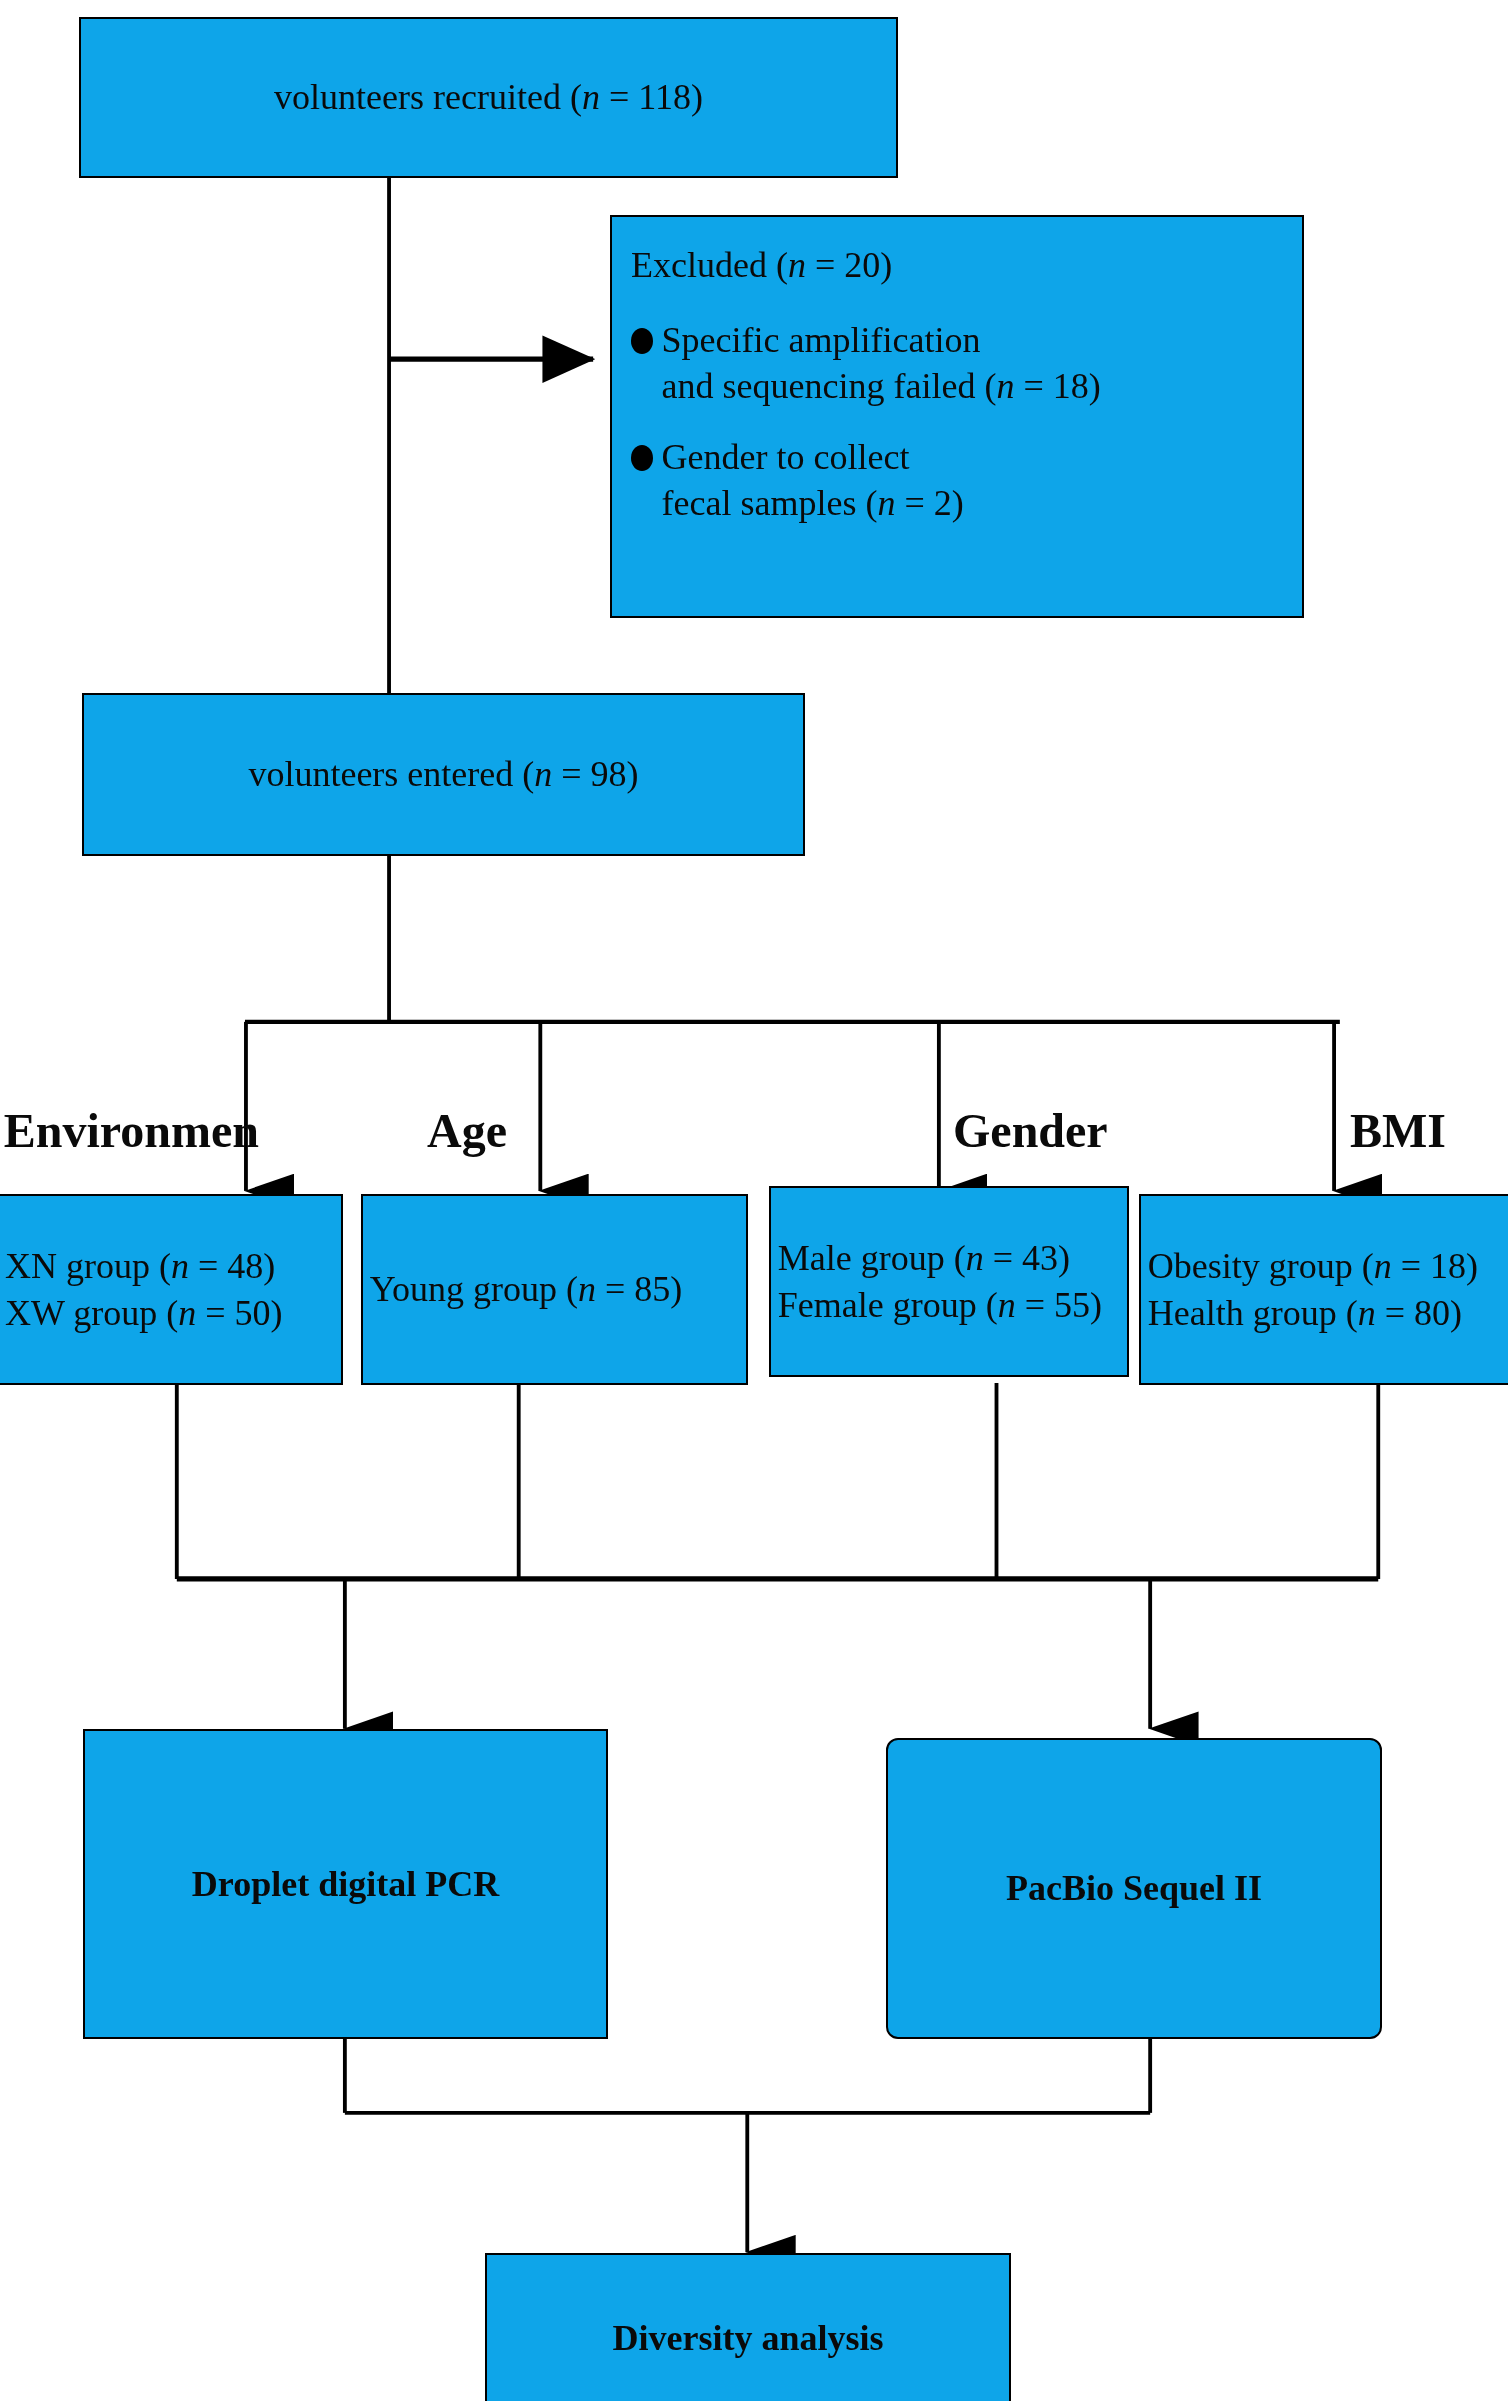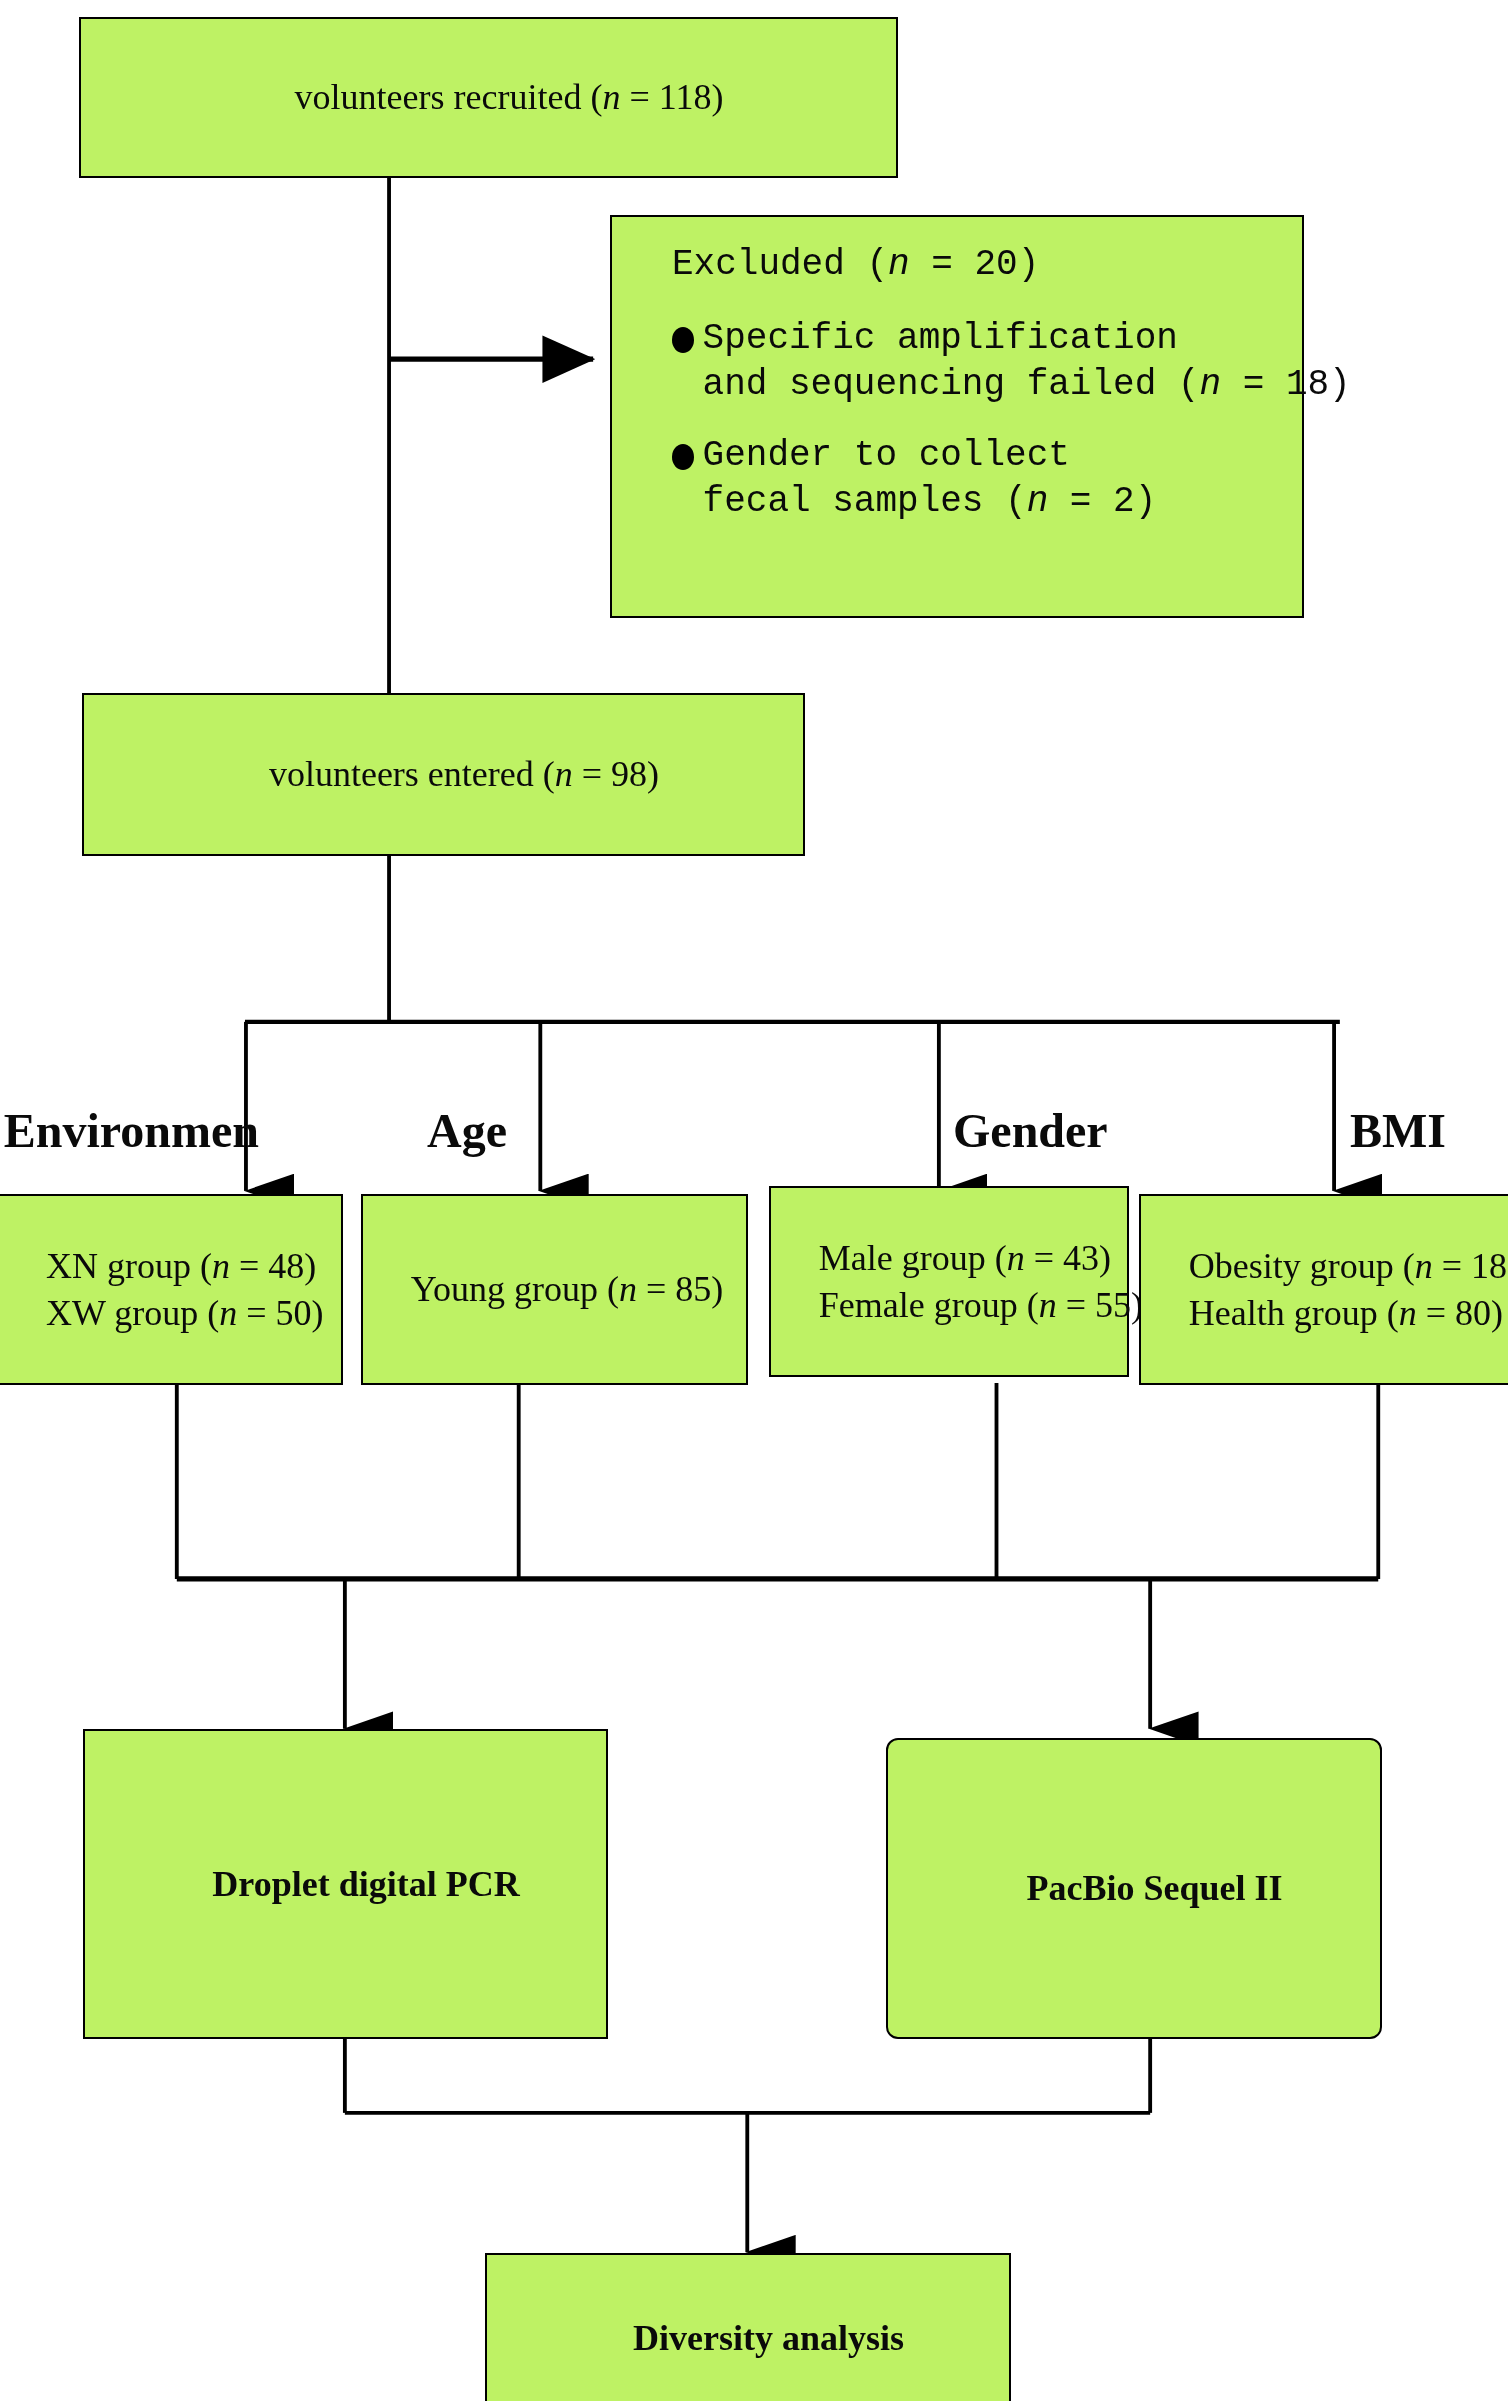--- a/index.html
+++ b/index.html
@@ -20,27 +20,26 @@
     position: absolute;
     left: 0;
     top: 0;
     width: 1508px;
     height: 2425px;
     pointer-events: none;
   }
   .node {
     position: absolute;
     box-sizing: border-box;
-    background: #bef264;
+    background: #0ea5e9;
     border: 2.4px solid #000000;
     display: flex;
     align-items: center;
     justify-content: flex-end;
     z-index: 2;
-    padding-left: 41px;
   }
   .node-inner {
     width: 100%;
     padding: 0 16.3px;
     box-sizing: border-box;
   }
   .txt {
     color: #0a0a0a;
     font-size: 36px;
     line-height: 1.30;
@@ -135,21 +134,21 @@
     <line x1="1556" y1="4400" x2="1556" y2="4690" stroke="#000000" stroke-width="8" marker-end="url(#arrowDown)"></line>
   </svg>
 
   <div class="node" style="left:79px; top:17px; width:819px; height:161px;">
     <div class="node-inner">
       <div class="txt txt-center"><span>volunteers recruited (</span><span class="ital">n</span><span> = 118)</span></div>
     </div>
   </div>
 
   <div class="node" style="left:610px; top:215px; width:694px; height:403px; align-items:flex-start;">
-    <div class="node-inner" style="padding:27px 19px 0 19px;font-family:Liberation Mono, monospace;">
+    <div class="node-inner" style="padding:27px 19px 0 19px;">
       <div class="excl-title"><span>Excluded (</span><span class="ital">n</span><span> = 20)</span></div>
 
       <div class="bullet-row">
         <span class="bullet-dot"></span>
         <span class="bullet-text"><span>Specific amplification</span><br><span>and sequencing failed (</span><span class="ital">n</span><span> = 18)</span></span>
       </div>
 
       <div class="bullet-row">
         <span class="bullet-dot"></span>
         <span class="bullet-text"><span>Gender to collect</span><br><span>fecal samples (</span><span class="ital">n</span><span> = 2)</span></span>

